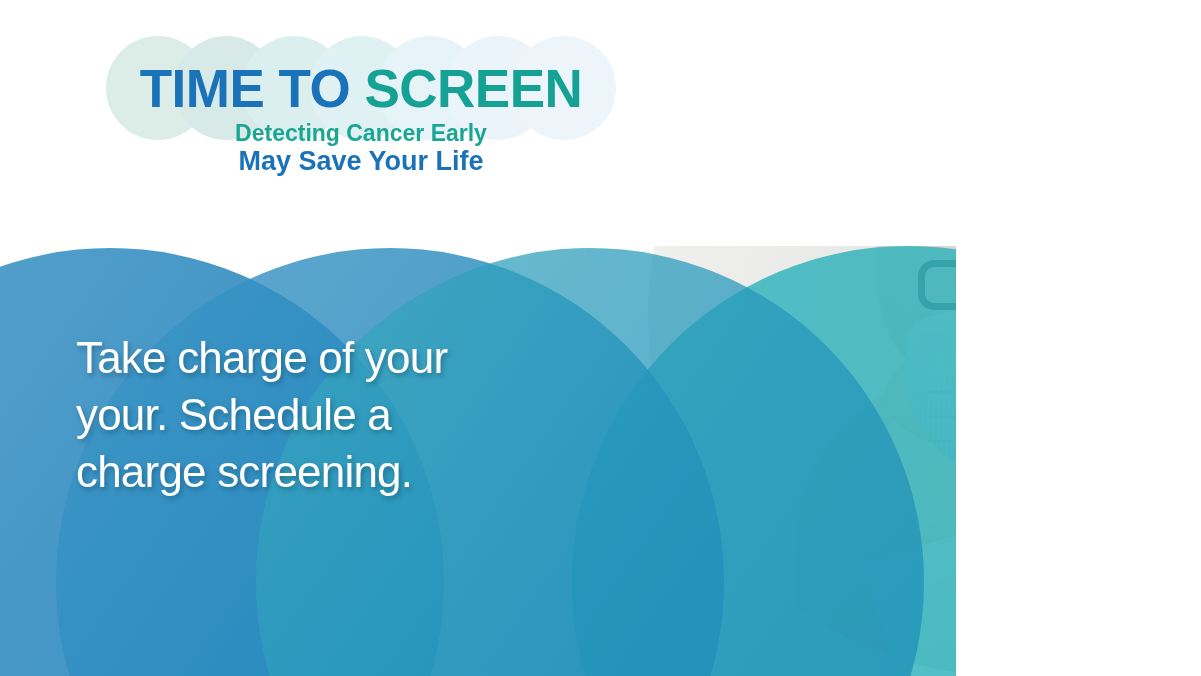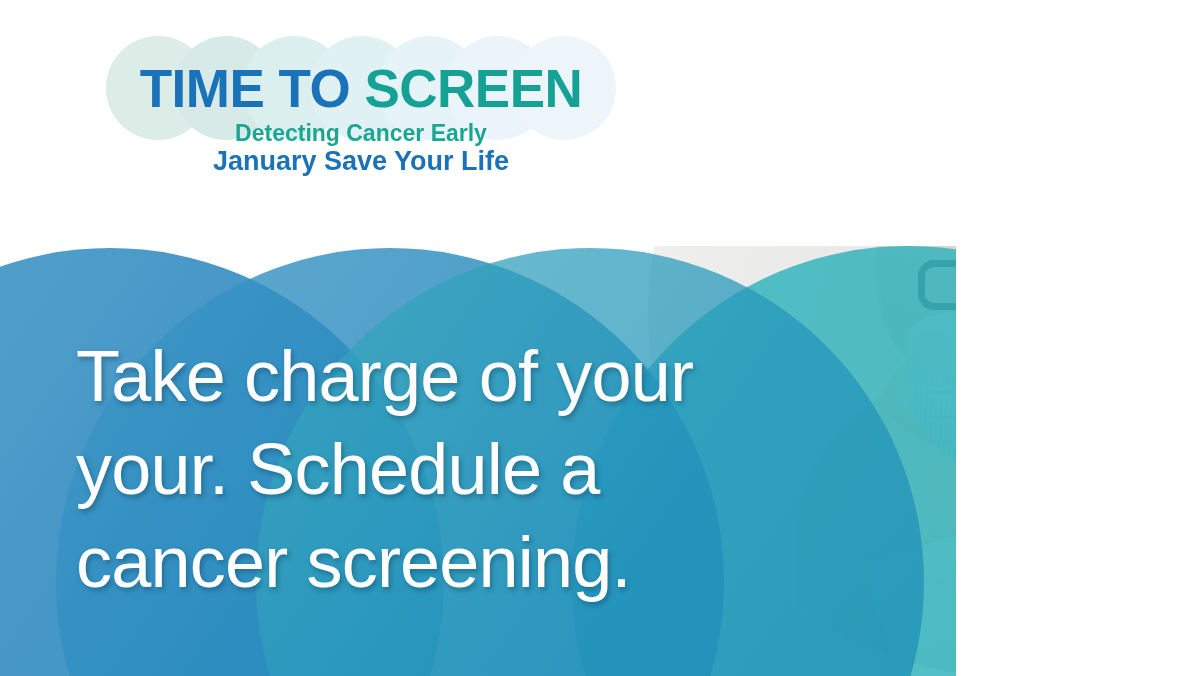--- a/index.html
+++ b/index.html
@@ -343,21 +343,21 @@
   }
 
   
   .headline {
     position: absolute;
     left: 76px;
     top: 330px;
     width: 640px;
     z-index: 7;
     color: #ffffff;
-    font-size: 72px;
+    font-size: 44px;
     font-weight: normal;
     line-height: 1.29;
     letter-spacing: -0.8px;
     text-shadow: 2px 3px 5px rgba(10,55,80,0.40);
     margin: 0;
   }
   .headline .hl-line { display: block; }
 </style>
 </head>
 <body>
@@ -417,23 +417,23 @@
         <div class="bubble" style="left: 68px; background: rgb(216, 234, 231);"></div>
         <div class="bubble" style="left: 136px; background: rgb(220, 239, 239);"></div>
         <div class="bubble" style="left: 204px; background: rgb(224, 241, 244);"></div>
         <div class="bubble" style="left: 272px; background: rgb(230, 243, 248);"></div>
         <div class="bubble" style="left: 340px; background: rgb(234, 244, 250);"></div>
         <div class="bubble" style="left: 406px; background: rgb(237, 245, 251);"></div>
       </div>
     <div class="logo-text">
       <div class="logo-title"><span class="t-blue">TIME TO </span><span class="t-teal">SCREEN</span></div>
       <div class="logo-sub1">Detecting Cancer Early</div>
-      <div class="logo-sub2">January Save Your Life</div>
+      <div class="logo-sub2">May Save Your Life</div>
     </div>
   </div>
 
   <h1 class="headline">
     <span class="hl-line">Take charge of your</span>
     <span class="hl-line">your. Schedule a</span>
-    <span class="hl-line">cancer screening.</span>
+    <span class="hl-line">charge screening.</span>
   </h1>
 
 </div>
 
 </body></html>

